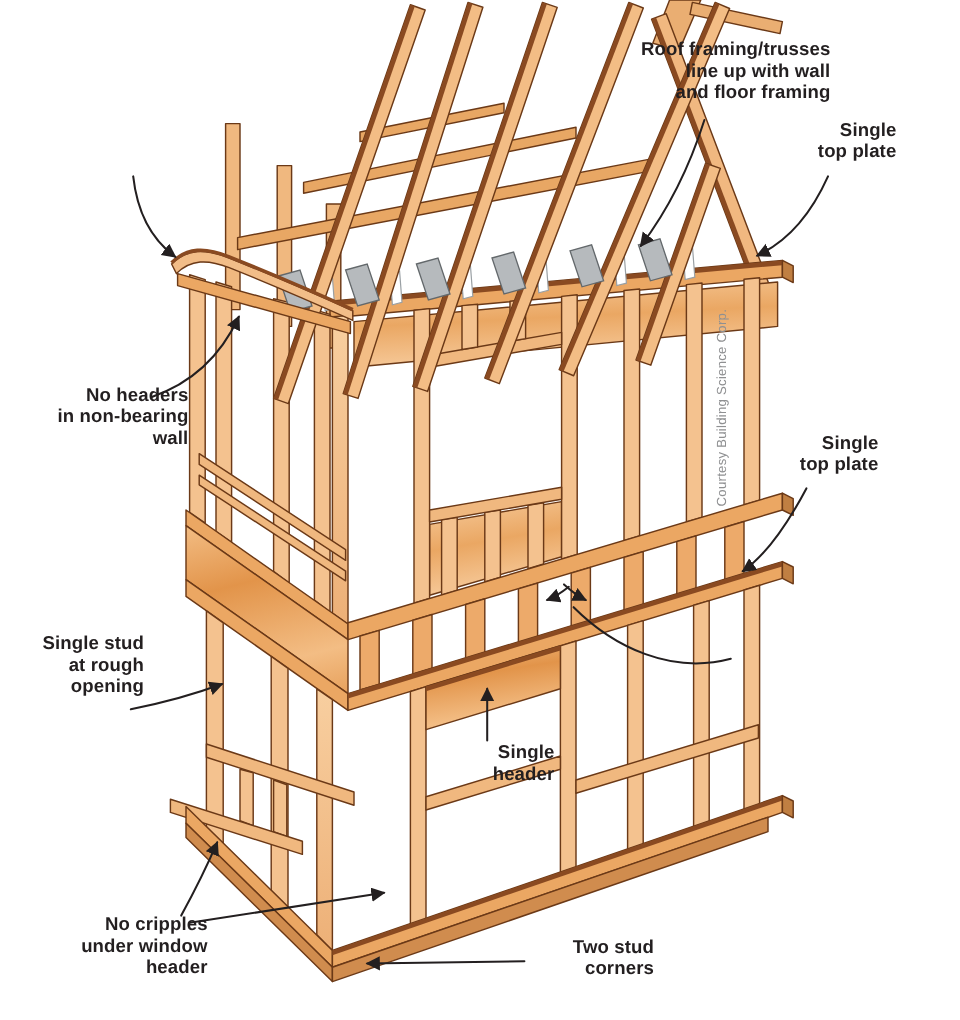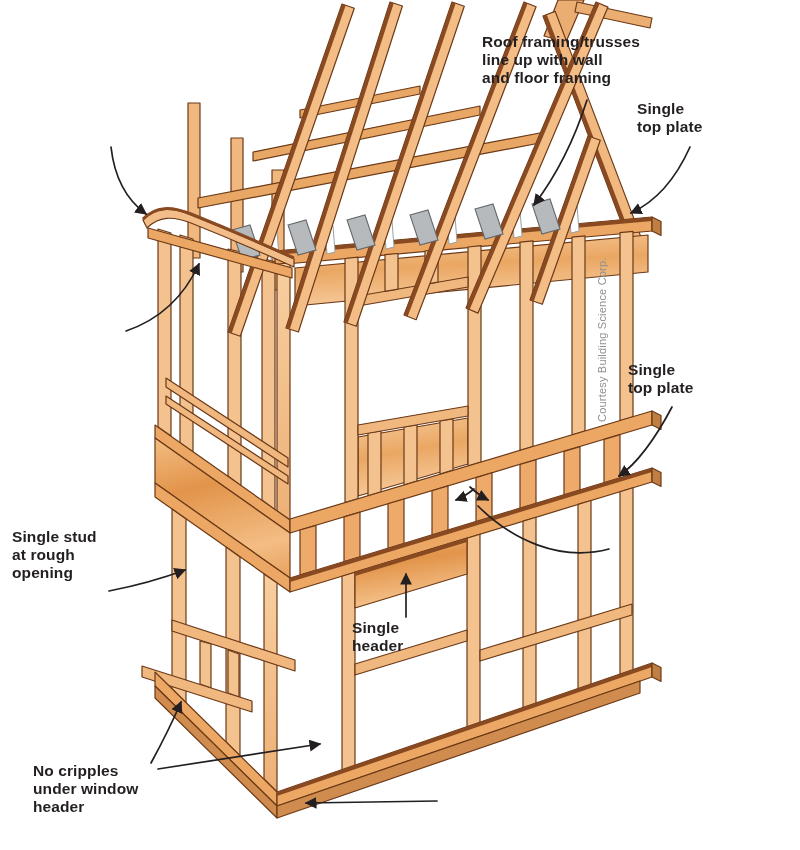--- a/index.html
+++ b/index.html
@@ -1,21 +1,21 @@
 <!DOCTYPE html>
 <html><head>
 <meta charset="utf-8">
 <style>
   html,body{margin:0;padding:0}
   body{width:800px;height:850px;position:relative;background:#ffffff;overflow:hidden;
        font-family:"Liberation Sans",sans-serif}
   #stage{position:absolute;left:0;top:0;width:800px;height:850px}
   svg{position:absolute;left:0;top:0}
   .label{position:absolute;font-weight:bold;font-size:15.5px;line-height:1.16;
-         color:#231f20;text-align:left;white-space:pre-line;letter-spacing:.1px}
+         color:#231f20;text-align:right;white-space:pre-line;letter-spacing:.1px}
   .label--pointload{line-height:18.8px}
   .credit{position:absolute;font-size:11px;font-weight:normal;color:#8f9092;
           transform:rotate(-90deg);transform-origin:0 0;white-space:nowrap;letter-spacing:.2px}
   .board{stroke:#6b3917;stroke-width:1.2;stroke-linejoin:round}
   .dark{fill:#8a4a21;stroke:none}
   .leader{fill:none;stroke:#231f20;stroke-width:1.7;stroke-linecap:round}
 </style>
 </head>
 <body>
 
@@ -213,32 +213,37 @@
 </svg>
 
 
 <div class="label" style="left:482px;top:33px;width:210px">Roof framing/trusses
 line up with wall
 and floor framing</div>
 
 <div class="label" style="left:637px;top:100px;width:110px">Single
 top plate</div>
 
+<div class="label" style="left:15px;top:321px;width:142px">No headers
+in non-bearing
+wall</div>
 
 <div class="label" style="left:628px;top:361px;width:104px">Single
 top plate</div>
 
 
 <div class="label" style="left:12px;top:528px;width:108px">Single stud
 at rough
 opening</div>
 
 <div class="label" style="left:352px;top:619px;width:110px">Single
 header</div>
 
 <div class="label" style="left:33px;top:762px;width:140px">No cripples
 under window
 header</div>
 
+<div class="label" style="left:415px;top:781px;width:130px">Two stud
+corners</div>
 
 <div class="credit" style="left:596px;top:422px">Courtesy Building Science Corp.</div>
 
 </div>
 
 </body></html>

